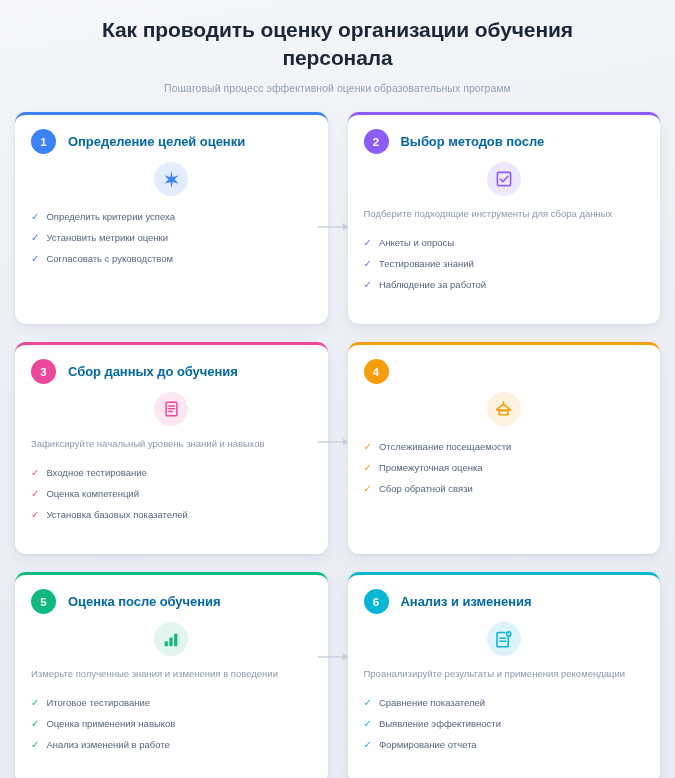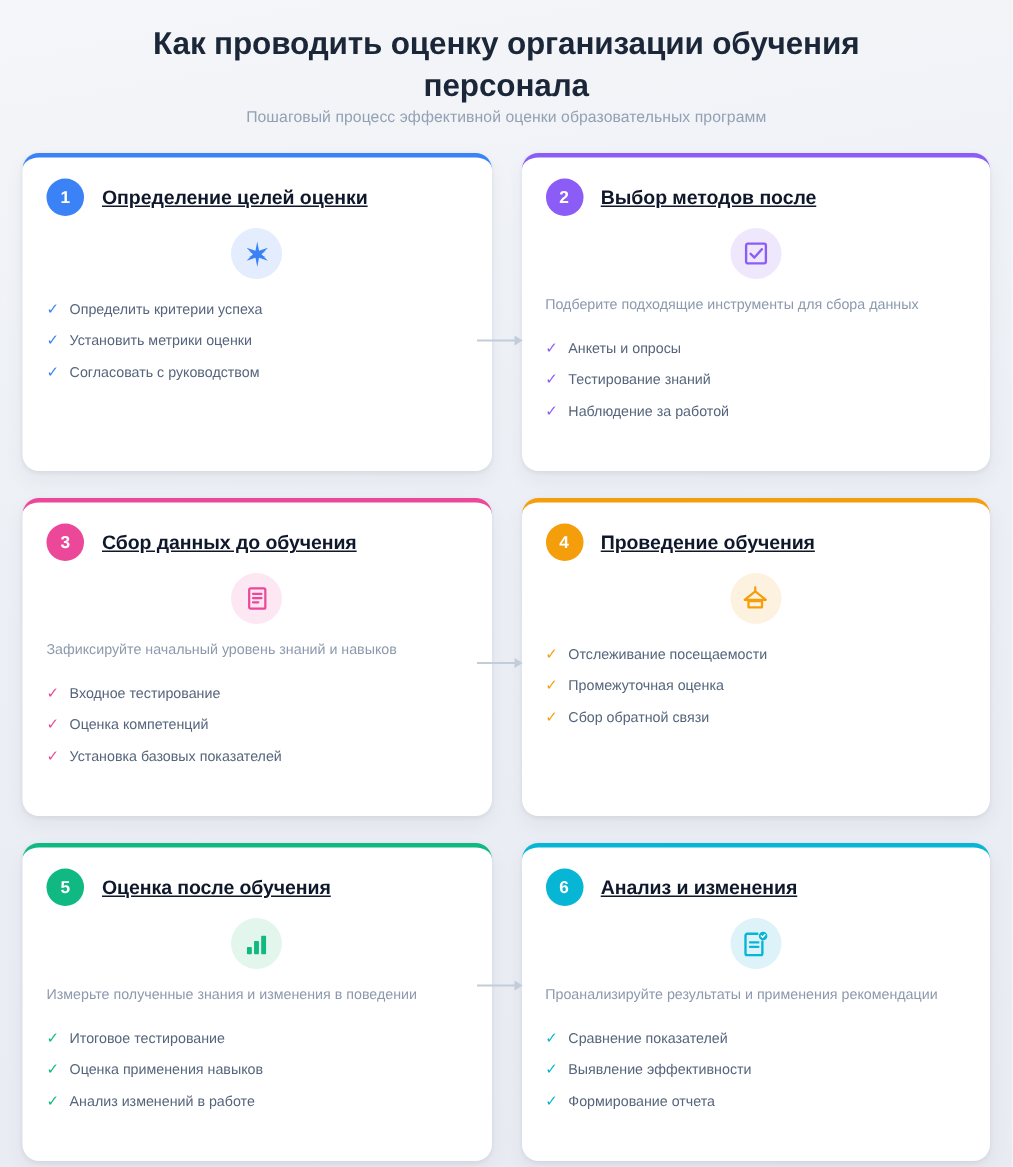--- a/index.html
+++ b/index.html
@@ -28,20 +28,21 @@
     padding: 16px 40px 10px 40px;
   }
   .header h1 {
     font-size: 21px;
     line-height: 1.34;
     font-weight: bold;
     color: #1b2738;
     letter-spacing: -0.1px;
   }
   .header .subtitle {
+    margin-top: 10px;
     font-size: 10.5px;
     color: #94a0b4;
     font-weight: normal;
     letter-spacing: 0.05px;
   }
 
   
   .grid {
     display: grid;
     grid-template-columns: 1fr 1fr;
@@ -76,23 +77,22 @@
     font-size: 11.5px;
     font-weight: bold;
     display: flex;
     align-items: center;
     justify-content: center;
     flex: 0 0 auto;
   }
   .card-title {
     font-size: 13px;
     font-weight: bold;
-    color: #0f172a;
+    color: #0369a1;
     letter-spacing: -0.05px;
-    text-decoration: underline;
   }
 
   .icon-wrap {
     display: flex;
     justify-content: center;
     margin: 8px 0 10px 0;
   }
   .icon-circle {
     width: 34px;
     height: 34px;
@@ -230,21 +230,20 @@
           </li>
           <li>
             <span class="check" style="color:#ec4899">✓</span>
             <span>Установка базовых показателей</span>
           </li>
         </ul>
       </div>
       <div class="card" style="border-top-color: rgb(245, 158, 11);">
         <div class="card-head">
           <div class="badge" style="background:#f59e0b">4</div>
-          <div class="card-title">Проведение обучения</div>
         </div>
         <div class="icon-wrap">
           <div class="icon-circle" style="background:#fdf2df">
             <svg width="19" height="18" viewBox="0 0 24 24" fill="none" stroke="#f59e0b" stroke-width="2" stroke-linecap="round" stroke-linejoin="round">
               <path d="M12 2.2v3.4"></path>
               <path d="M2.6 13.2 12 5.6l9.4 7.6Z"></path>
               <rect x="6" y="14.4" width="12" height="5.4"></rect>
             </svg>
           </div>
         </div>

